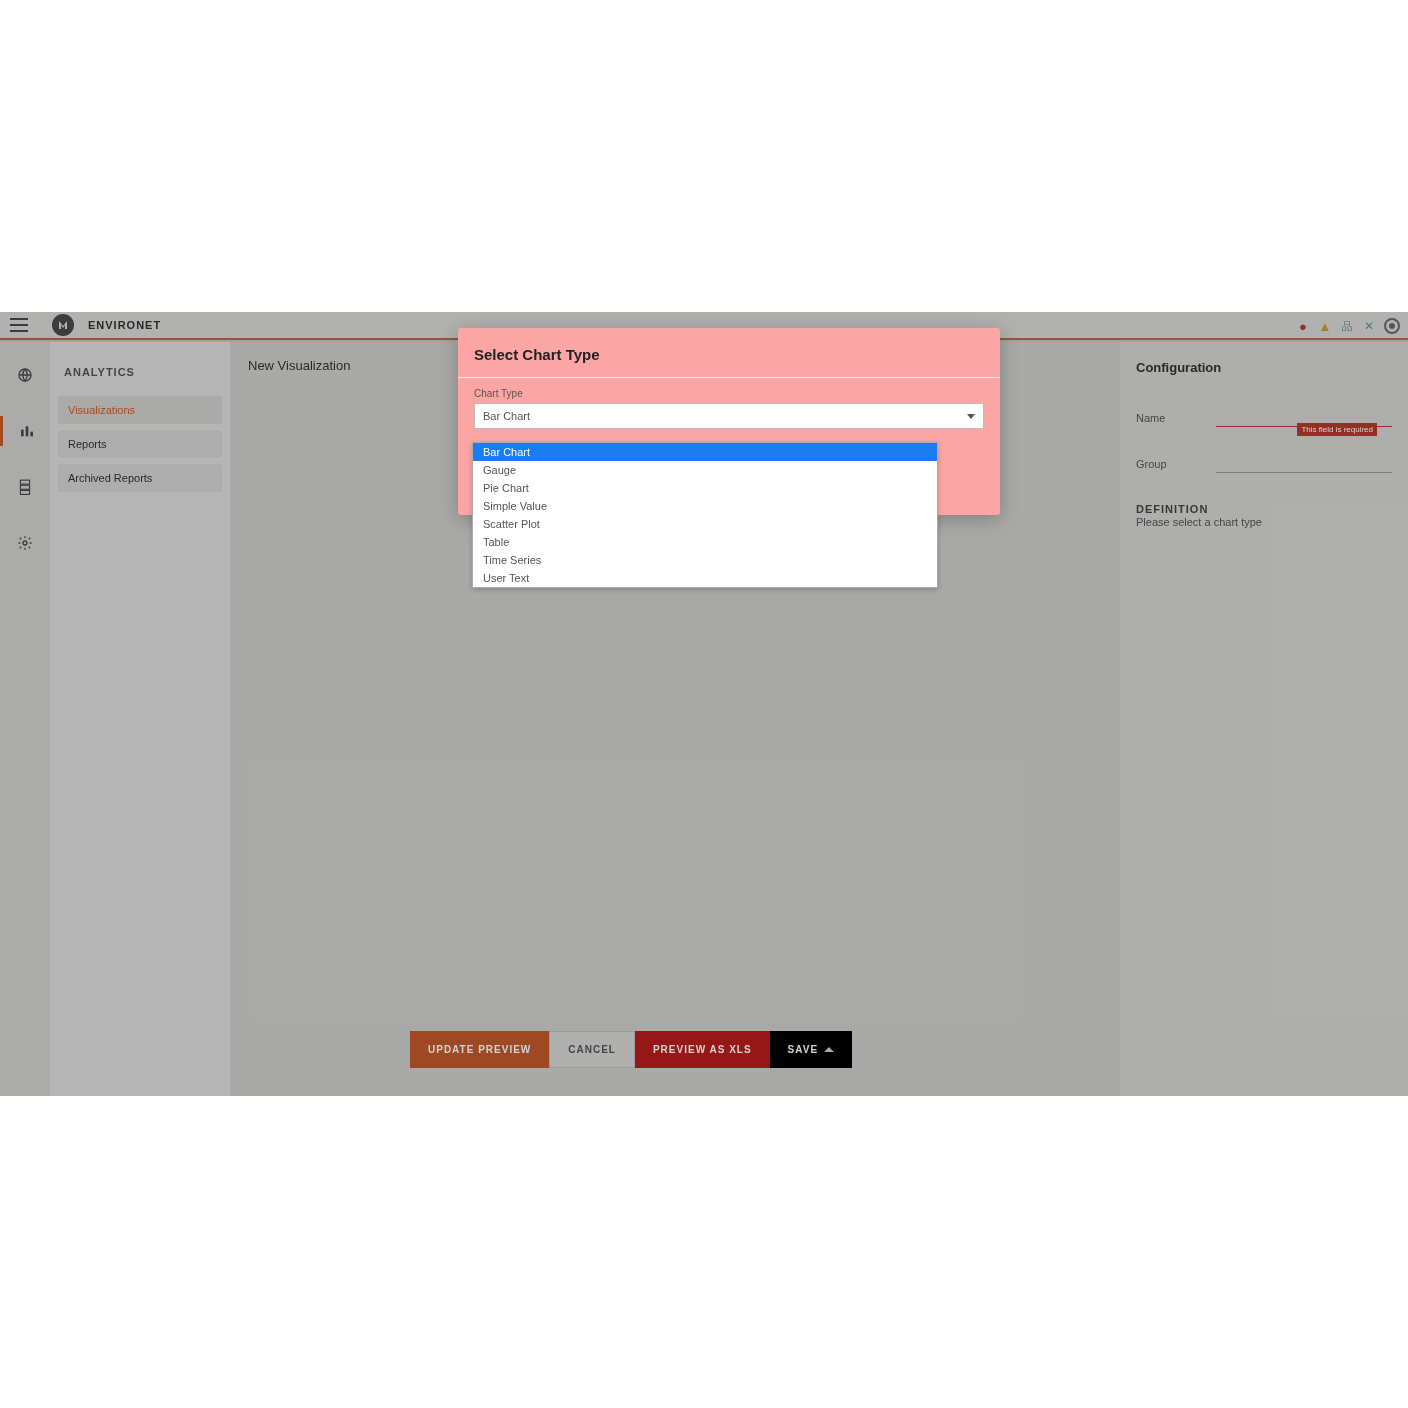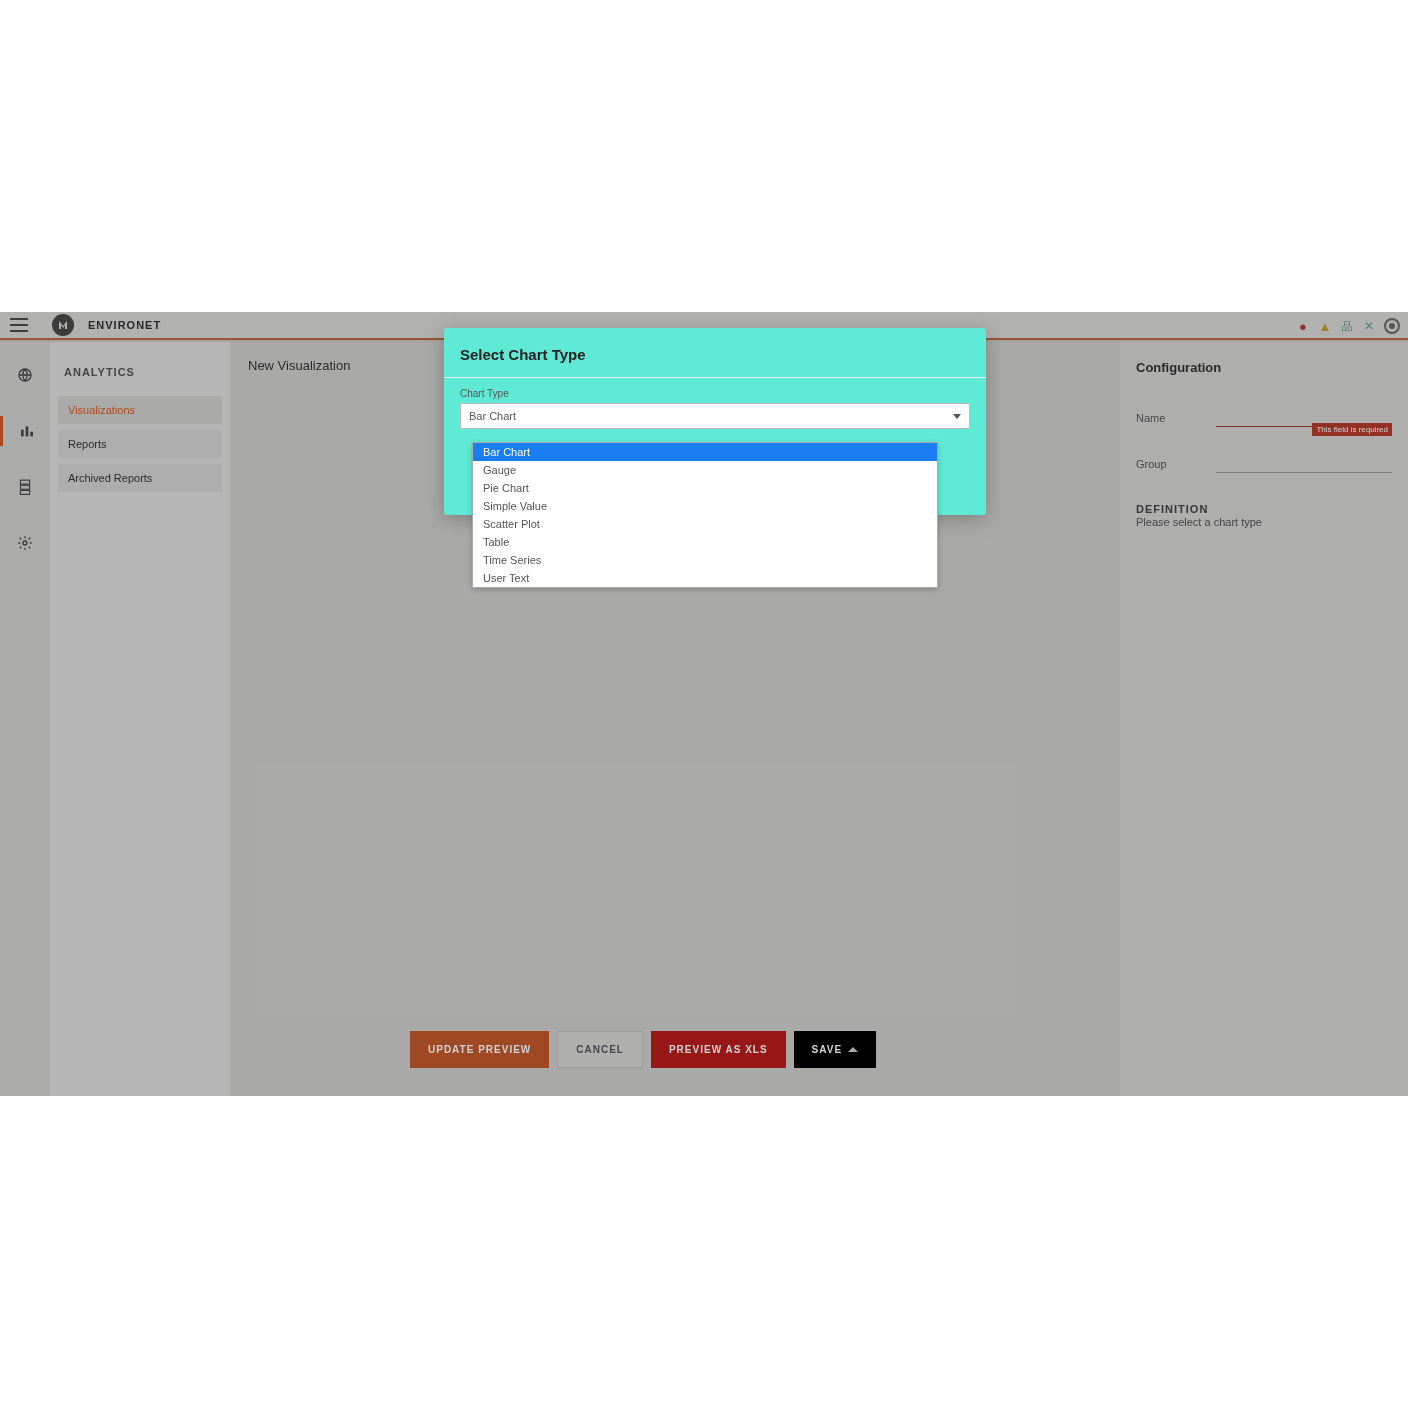--- a/index.html
+++ b/index.html
@@ -107,21 +107,21 @@
     background: #cfcfce;
   }
   .main-title {
     position: absolute;
     top: 16px; left: 18px;
     font-size: 13px; font-weight: 400; color:#333;
   }
   .action-bar {
     position: absolute;
     left: 180px; bottom: 28px;
-    display: flex; gap: 8px;
+    display: flex; gap: 0;
   }
   .btn {
     font-size: 10px; font-weight: 700; letter-spacing: 1px;
     padding: 12px 18px;
     border: none;
     color: #fff;
     display:flex;align-items:center;gap:6px;
   }
   .btn.update { background: #c15a2b; }
   .btn.cancel { background: #d7d7d6; color:#555; border:1px solid #bdbdbc;}
@@ -140,34 +140,34 @@
   }
   .config h3 { font-size: 13px; font-weight: 700; color:#333; margin-bottom: 34px;}
   .field-row { display:flex; align-items:center; margin-bottom:28px; position:relative;}
   .field-label { font-size: 11px; color:#555; width:80px;}
   .field-input {
     flex:1; border:none; border-bottom:1px solid #9a9a99; background:transparent;
     height:18px;
   }
   .field-input.error { border-bottom-color:#b53a2d;}
   .error-badge {
-    position:absolute; right:0; top:14px;
+    position:absolute; right:15px; top:14px;
     background:#b53a2d; color:#fff;
     font-size:8px; padding:2px 4px;
   }
   .definition-h { font-size:11px; font-weight:700; letter-spacing:1px; color:#444; margin-top:30px; margin-bottom:1px;}
   .definition-p { font-size:11px; color:#555;}
 
   
   .modal {
     position: absolute;
     top: 328px;
-    left: 444px;
+    left: 458px;
     width: 542px;
-    background: #5eead4;
+    background: #fca5a5;
     border-radius: 3px;
     box-shadow: 0 4px 20px rgba(0,0,0,.25);
     padding-bottom: 70px;
     z-index: 20;
   }
   .modal-header {
     padding: 18px 16px 14px 16px;
     border-bottom: 1px solid #eee;
   }
   .modal-title { font-size: 15px; font-weight: 700; color:#222;}

